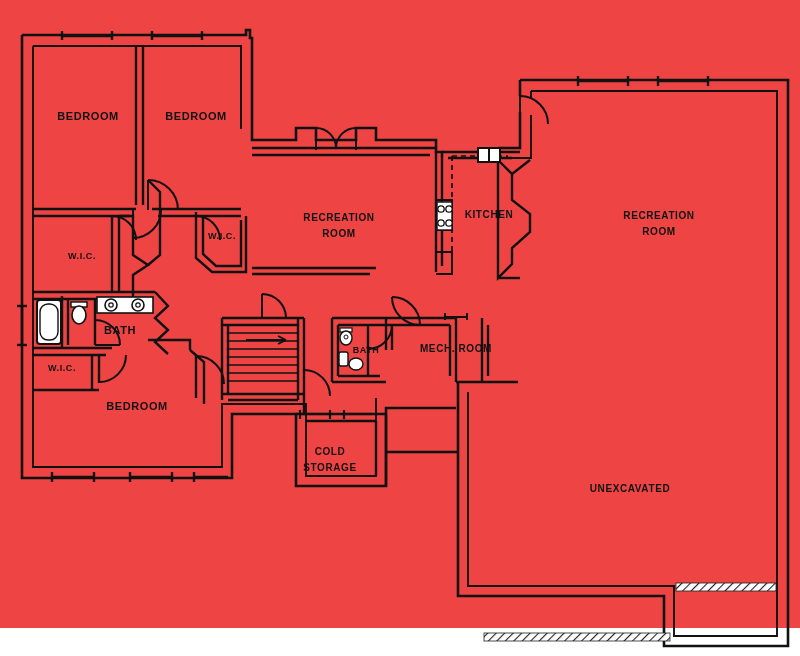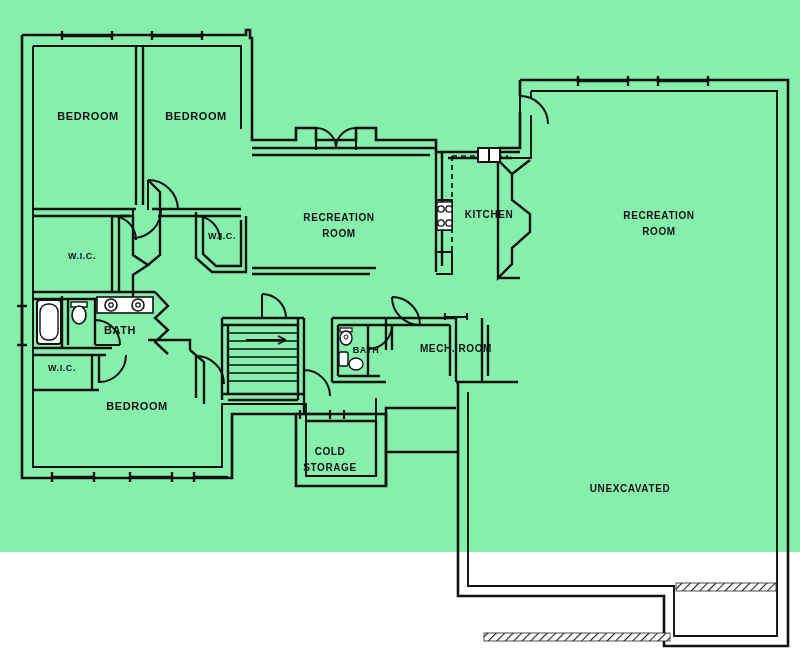--- a/index.html
+++ b/index.html
@@ -9,22 +9,22 @@
   }
   body {
     width: 800px;
     height: 656px;
     font-family: "Liberation Sans", sans-serif;
     overflow: hidden;
   }
   #floorplan-root {
     position: relative;
     width: 800px;
-    height: 552px;
-    background: #86efac;
+    height: 628px;
+    background: #ef4444;
   }
   #plan-svg {
     position: absolute;
     left: 0;
     top: 0;
     width: 800px;
     height: 656px;
     display: block;
   }
   .room-label-text {

